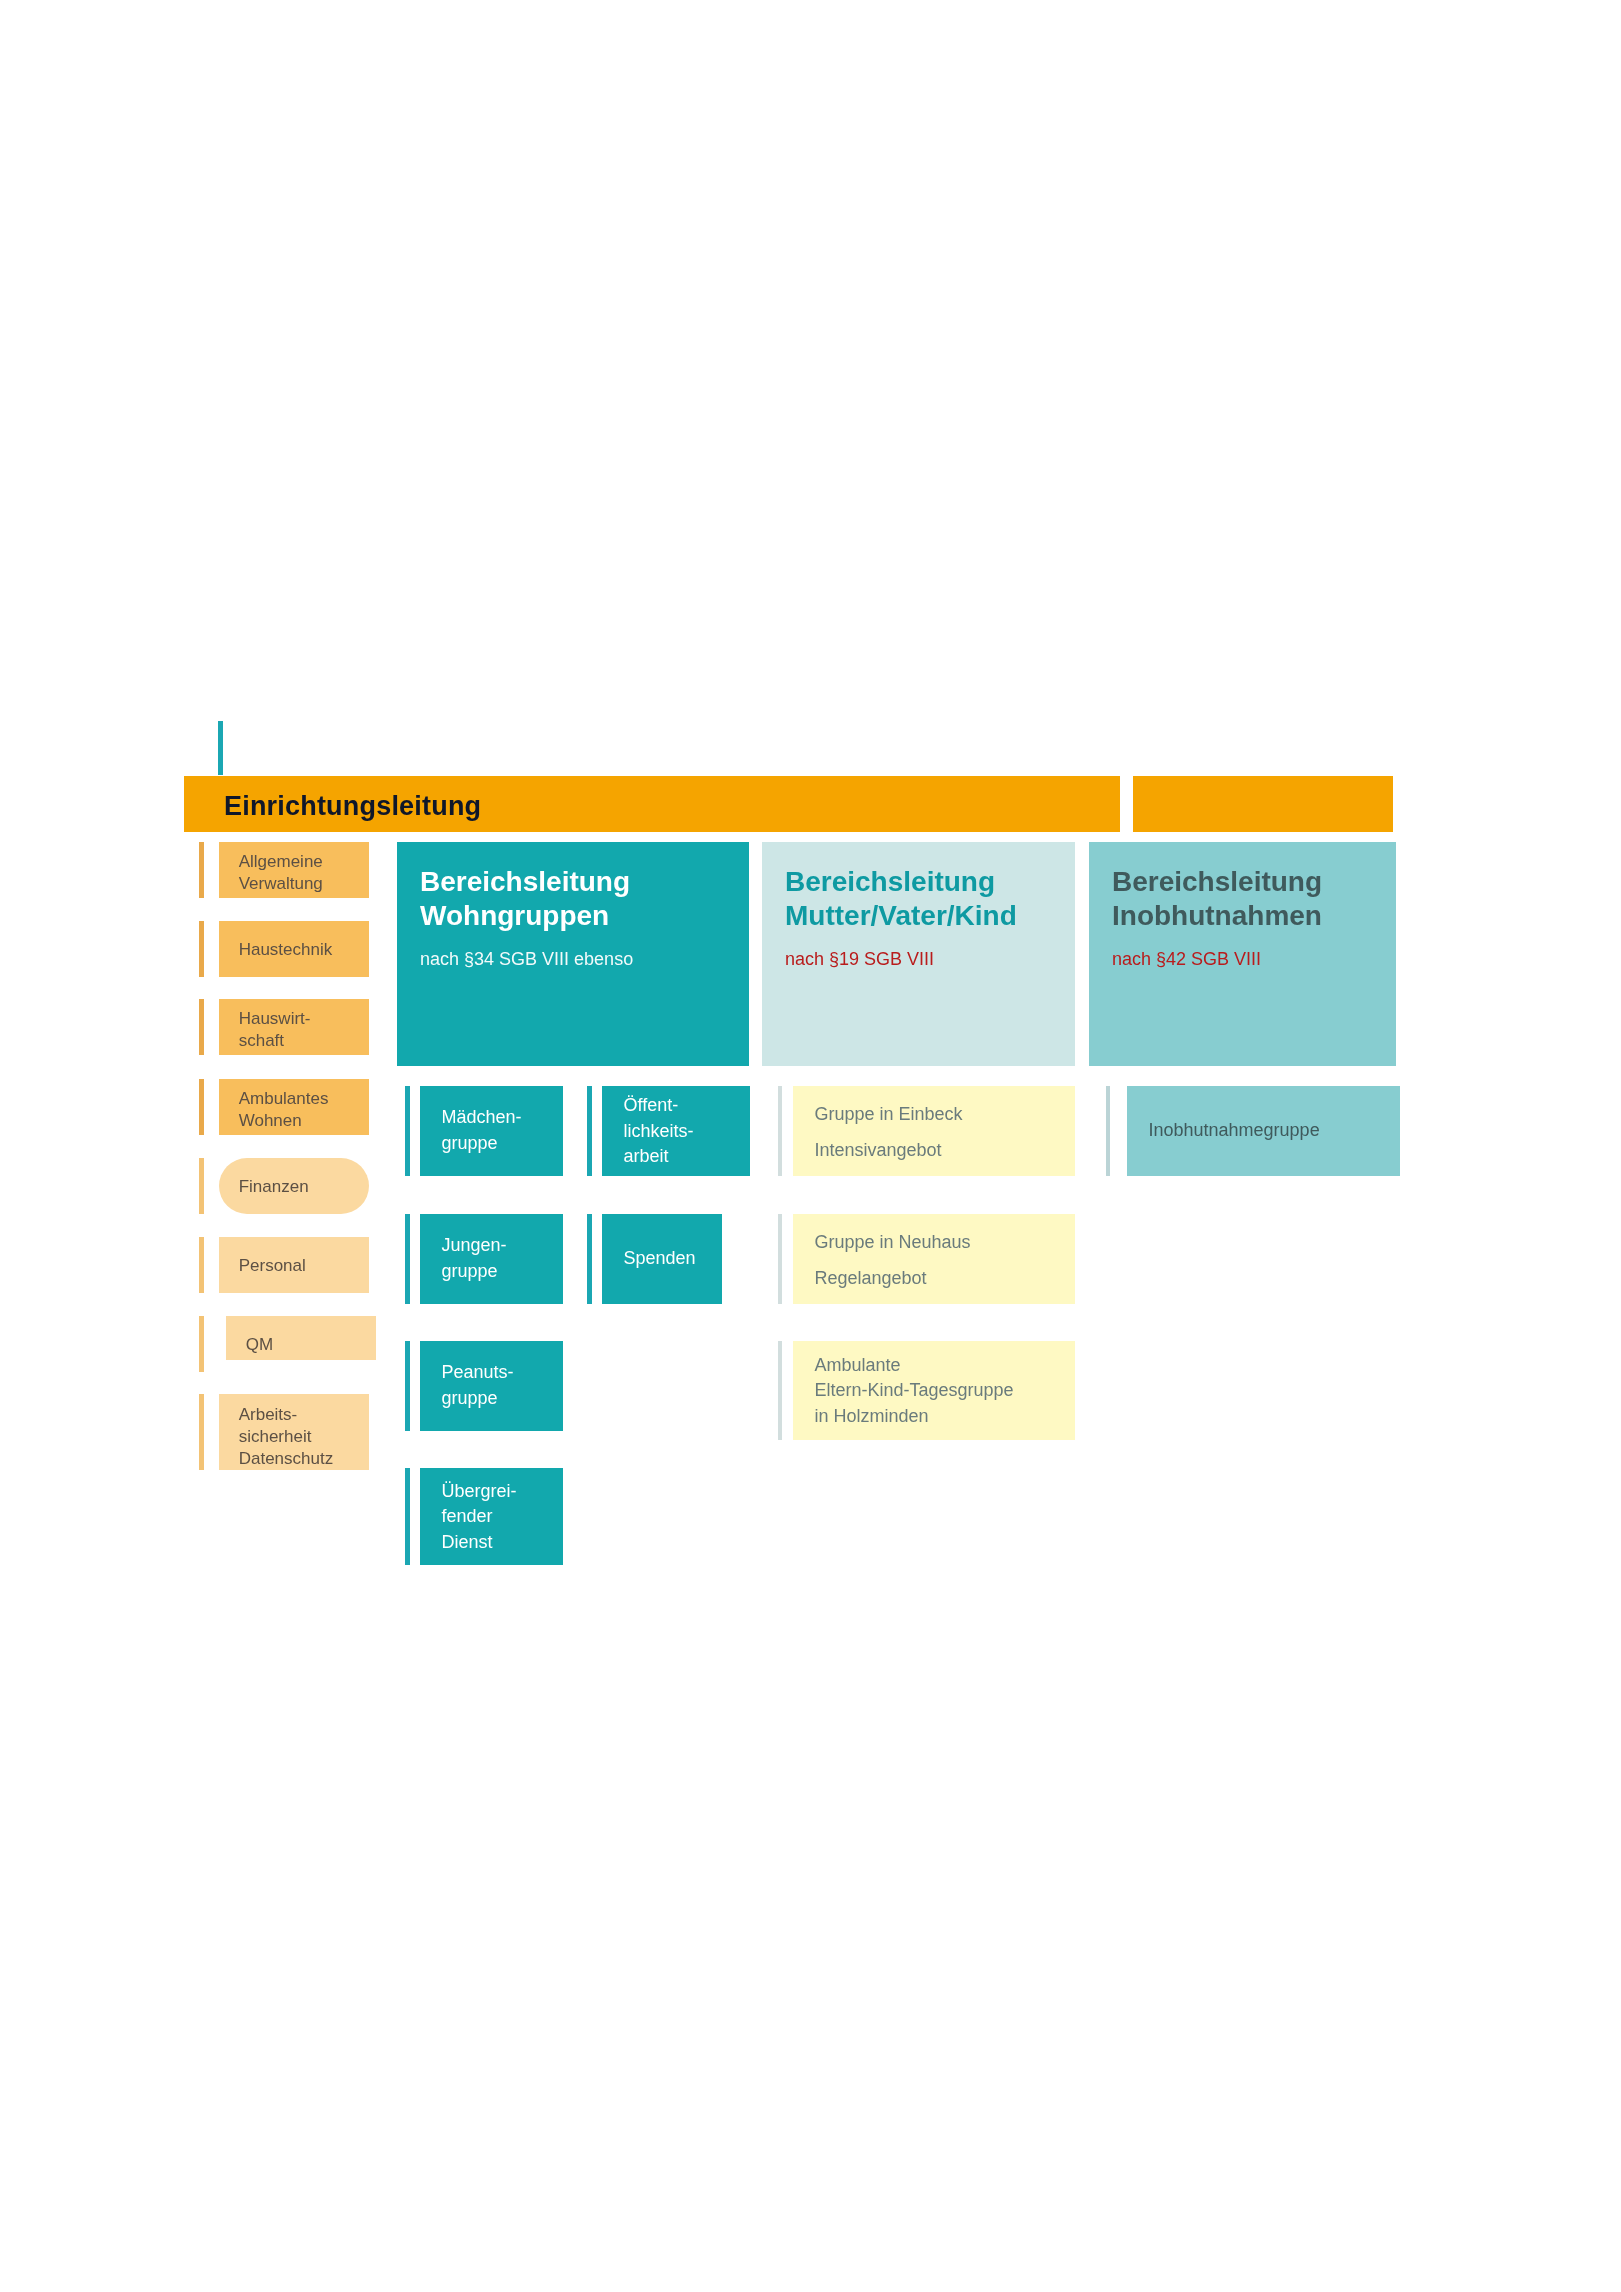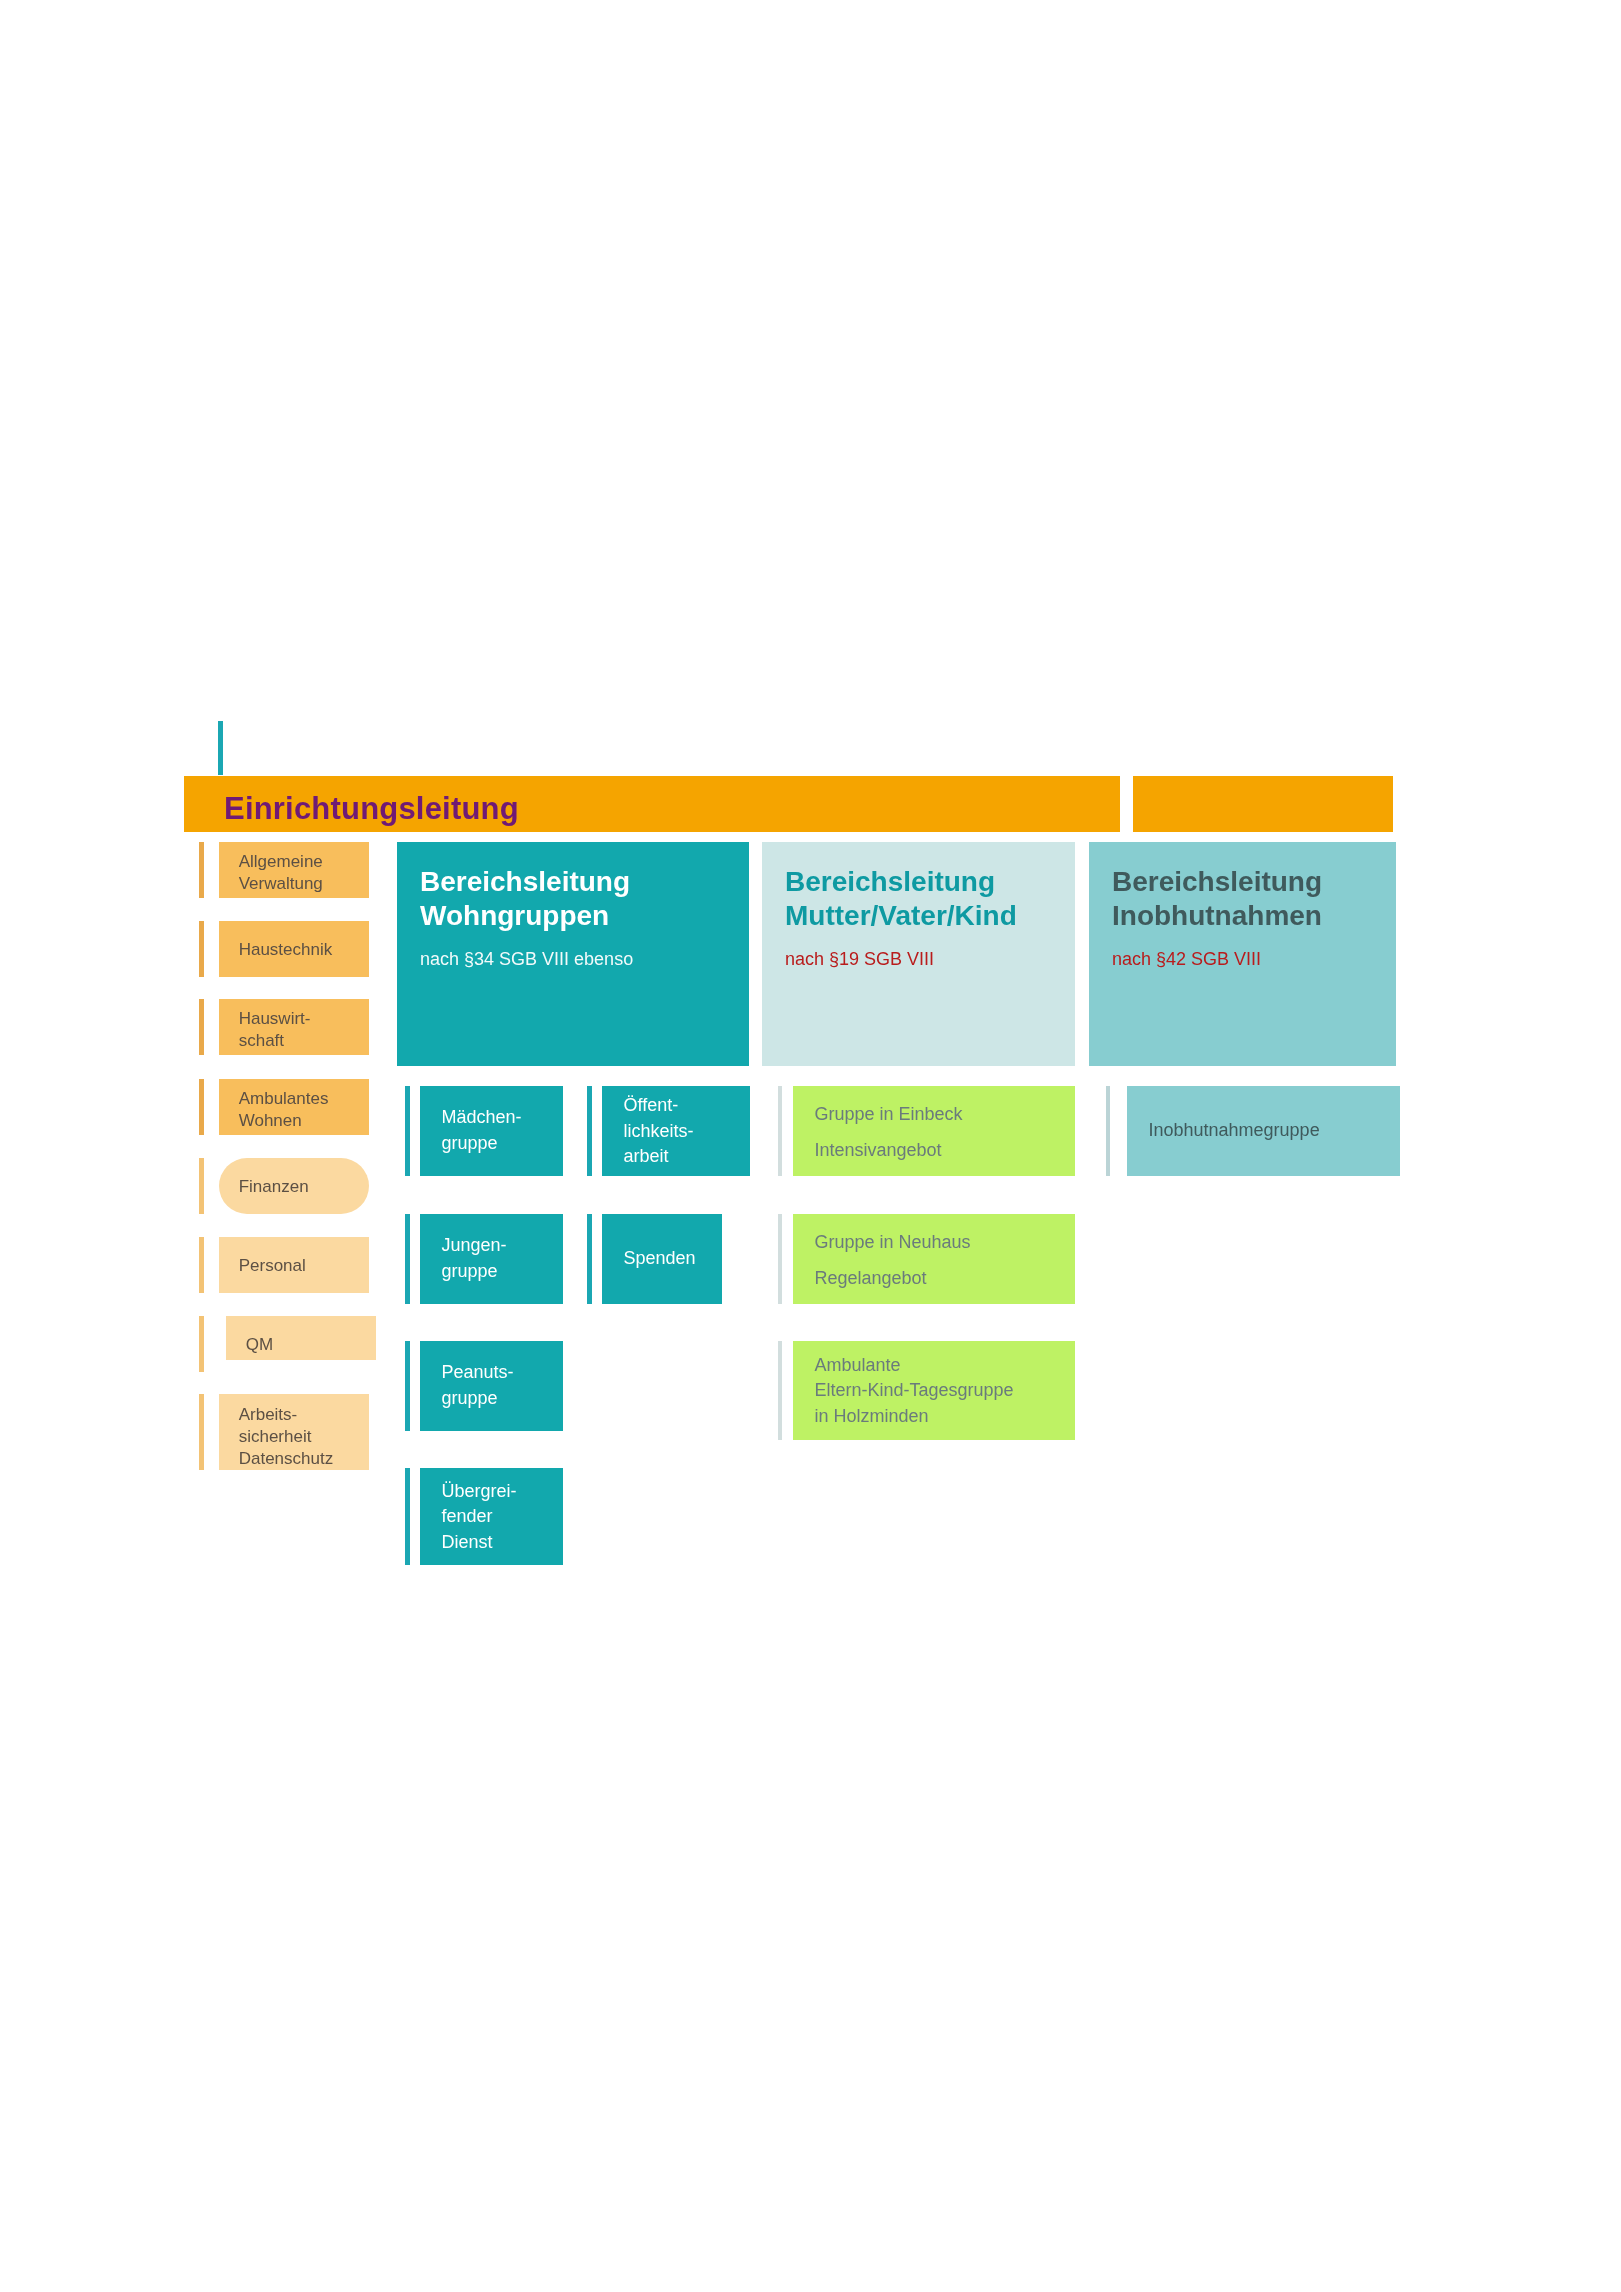--- a/index.html
+++ b/index.html
@@ -29,22 +29,22 @@
   .top-stub {
     width: 5.4px;
     background: #1BA7B3;
   }
 
   
   .hdr-seg {
     background: #F5A400;
   }
   .hdr-title {
-    color: #701a75;
-    font-size: 31px;
+    color: #0f172a;
+    font-size: 27px;
     font-weight: bold;
     letter-spacing: 0.2px;
     line-height: 1;
     white-space: nowrap;
   }
 
   
   .side-box {
     background: #F8BE5C;
   }
@@ -88,21 +88,21 @@
     line-height: 1.3;
   }
   .t-white  { color: #ffffff; }
   .t-teal   { color: #0E9AA2; }
   .t-slate  { color: #3F5A5C; }
   .t-gray   { color: #b91c1c; }
   .t-gray2  { color: #6A7B7C; }
 
   
   .sub-dark   { background: #12A8AD; }
-  .sub-light  { background: #bef264; }
+  .sub-light  { background: #fef9c3; }
   .sub-medium { background: #87CDD0; }
 
   .sub-label {
     position: absolute;
     left: 21.5px;
     right: 9px;
     font-size: 18px;
     line-height: 1.42;
   }
   .sub-label.center-v {

